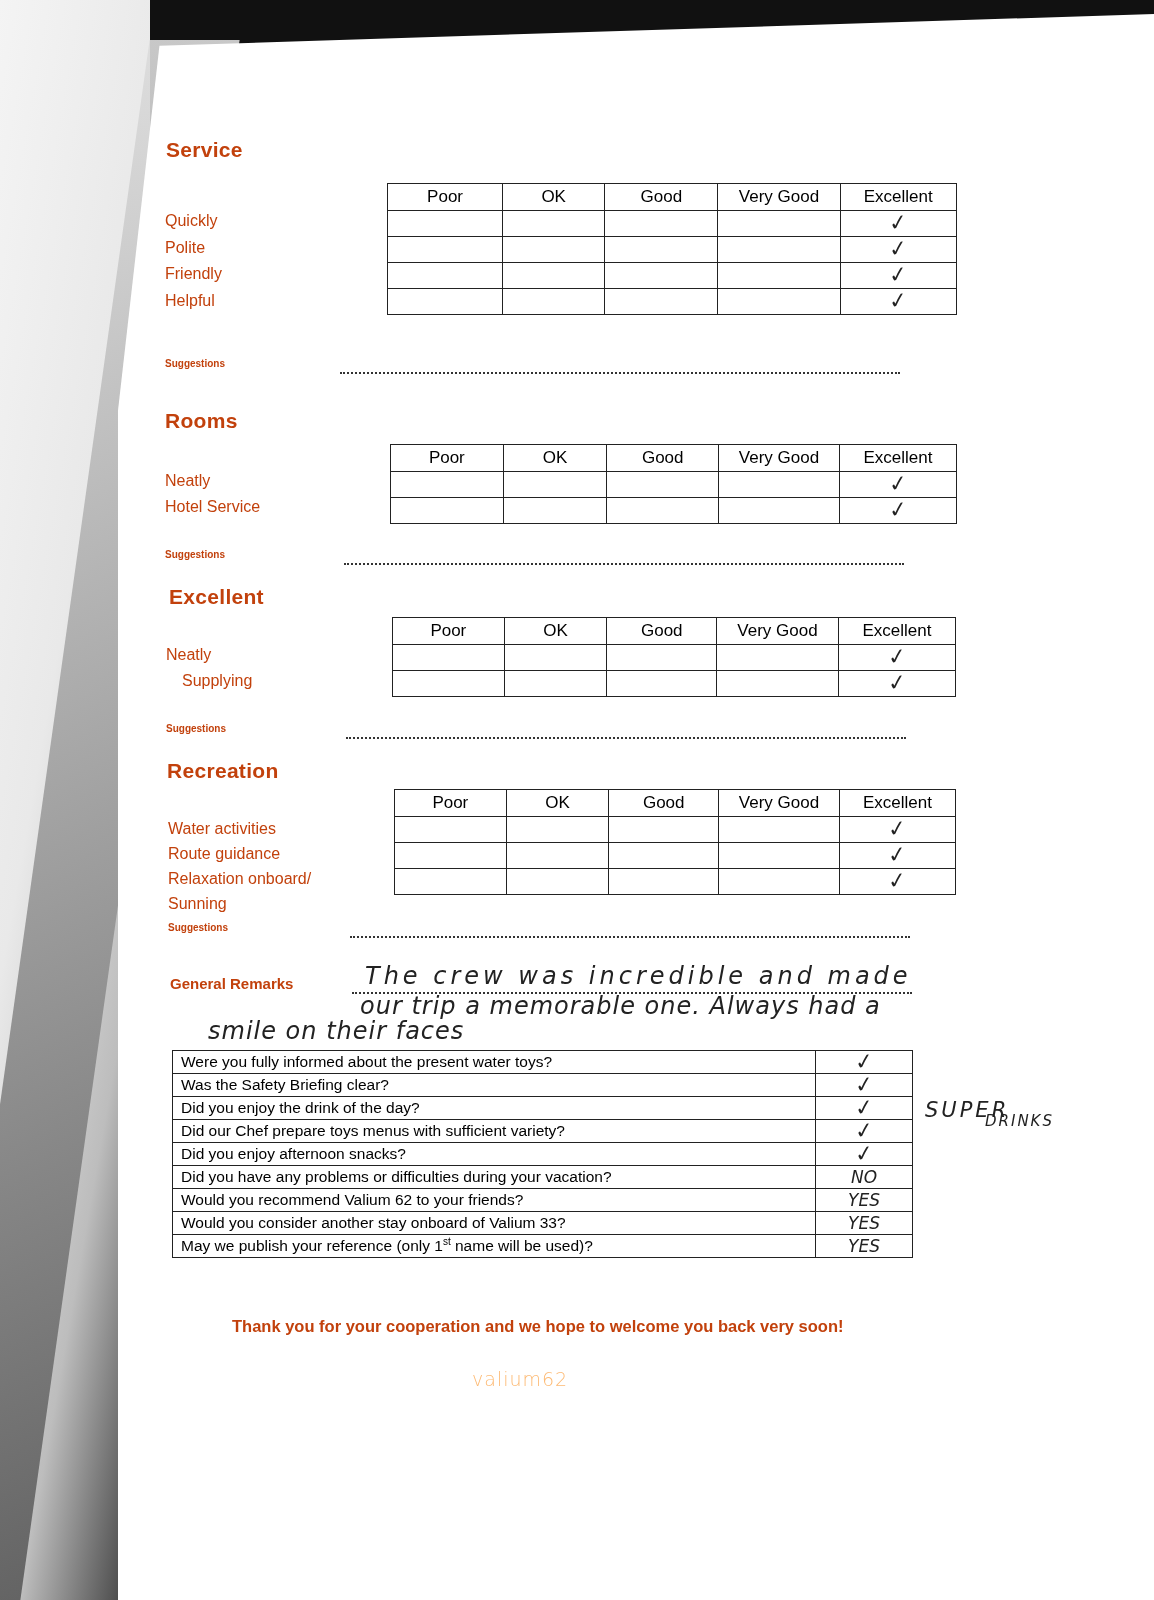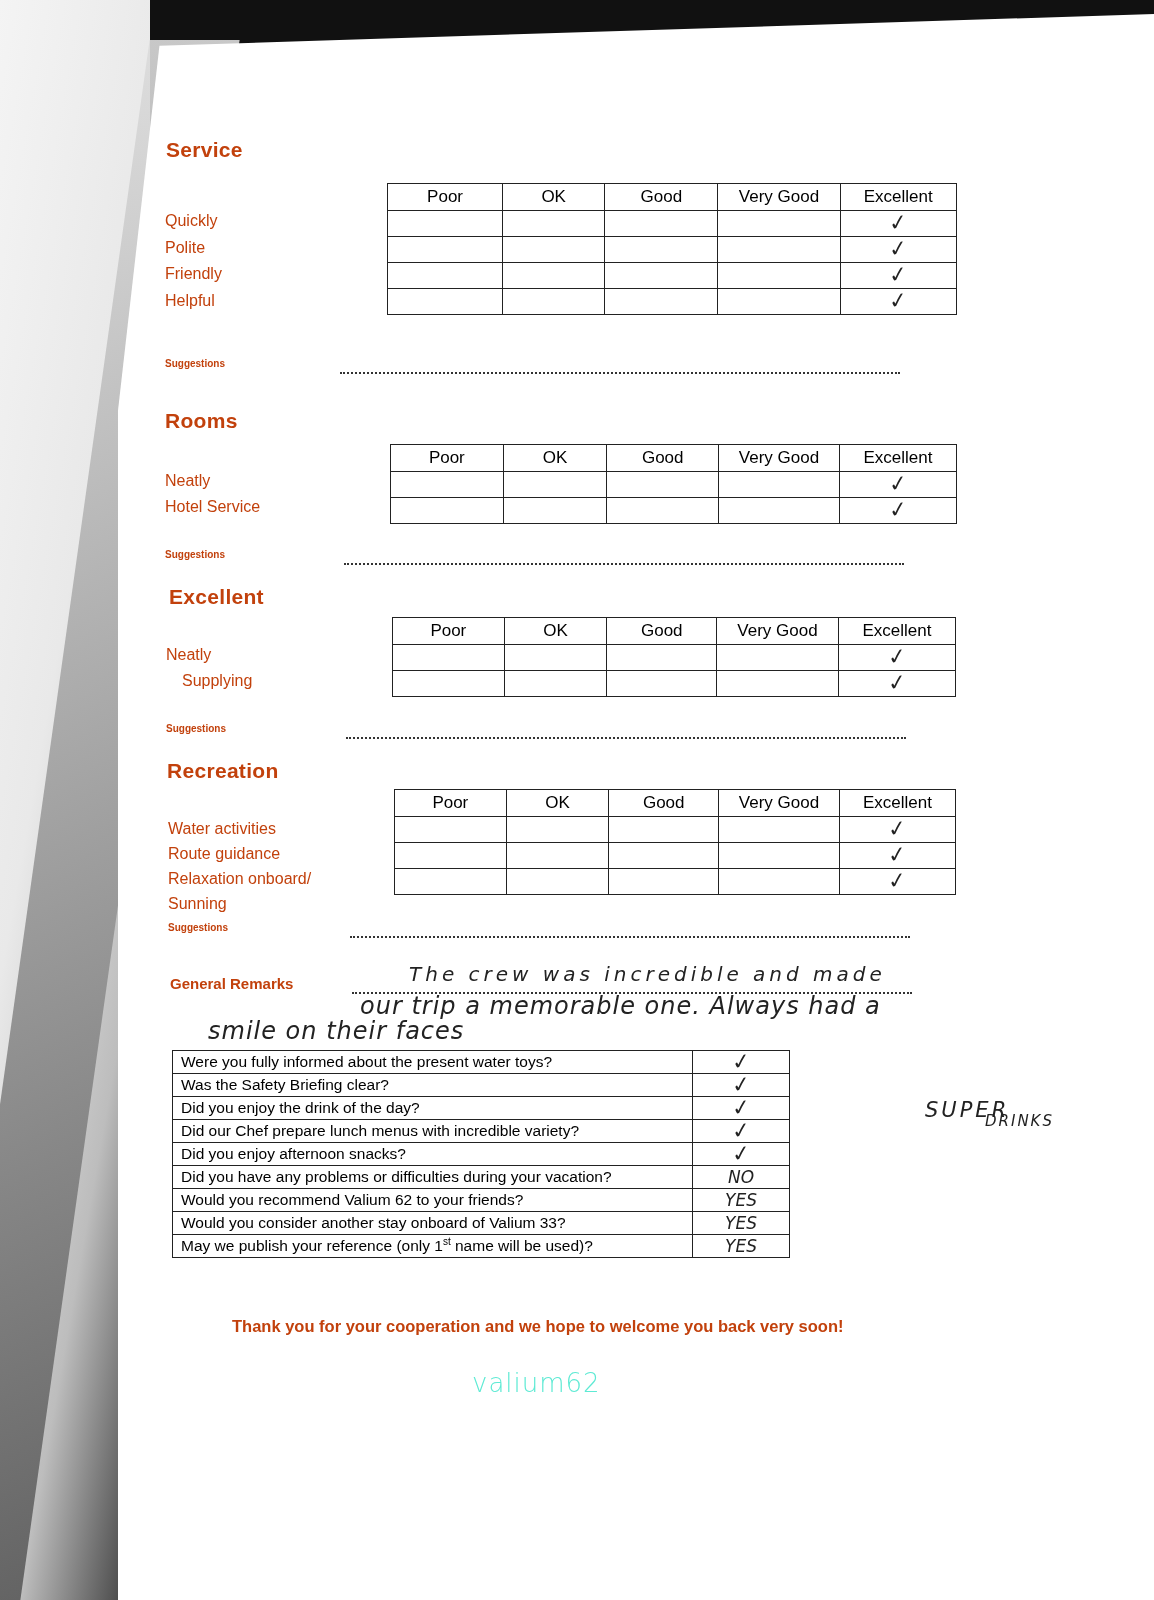--- a/index.html
+++ b/index.html
@@ -18,21 +18,21 @@
   table.rating { position: absolute; border-collapse: collapse; margin-left: 40px; }
   table.rating th, table.rating td { border: 1.6px solid #222; font-size: 17px; font-weight: normal; text-align: center; padding: 0; }
   table.rating th { height: 26px; }
   table.rating td { height: 25px; position: relative; }
   .check { font-family: "DejaVu Sans", sans-serif; font-size: 22px; color: #222; line-height: 20px; transform: rotate(-8deg); display:inline-block; }
   .hand { font-family: "DejaVu Sans", sans-serif; font-style: italic; color: #222; font-weight: 300; }
   table.questions { position: absolute; border-collapse: collapse; }
   table.questions td { border: 1.6px solid #222; height: 22px; padding: 0 8px; font-size: 15.5px; }
   table.questions td.ans { width: 96px; text-align: center; padding: 0; }
   .thanks { font-weight: bold; font-size: 16.5px; }
-  .logo { font-size: 26px; letter-spacing: 1px; color: #5eead4; font-family: "DejaVu Sans", sans-serif; font-weight: 300; }
+  .logo { font-size: 19px; letter-spacing: 1px; color: #fdba74; font-family: "DejaVu Sans", sans-serif; font-weight: 300; }
   sup { font-size: 10px; }
 </style>
 </head>
 <body>
 
 <div class="bg-left"></div>
 <div class="sheet-edge"></div>
 <div class="sheet"></div>
 
 <div class="abs heading" style="left:166px;top:138px;">Service</div>
@@ -179,40 +179,40 @@
         <td></td>
         <td><span class="check">✓</span></td>
       </tr>
 </tbody>
   </table>
 <div class="abs sugg" style="left:168px;top:922px;">Suggestions</div>
 <div class="dots" style="left:350px;top:936px;width:560px;"></div>
 
 <div class="abs sugg" style="left:170px;top:975px;font-size:15px;">General Remarks</div>
 <div class="dots" style="left:352px;top:992px;width:560px;"></div>
-<div class="abs hand" style="left:365px;top:962px;font-size:20px;letter-spacing:4px;margin-left:44px;">The crew was incredible and made</div>
+<div class="abs hand" style="left:365px;top:962px;font-size:24px;letter-spacing:4px;">The crew was incredible and made</div>
 <div class="abs hand" style="left:360px;top:992px;font-size:24px;letter-spacing:1px;">our trip a memorable one. Always had a</div>
 <div class="abs hand" style="left:208px;top:1017px;font-size:24px;letter-spacing:1px;">smile on their faces</div>
 
-<table class="questions" style="left:172px;top:1050px;width:618px;">
+<table class="questions" style="left:172px;top:1050px;width:741px;">
   <tbody>
       <tr>
         <td>Were you fully informed about the present water toys?</td>
         <td class="ans"><span class="check">✓</span></td>
       </tr>
   <tr>
         <td>Was the Safety Briefing clear?</td>
         <td class="ans"><span class="check">✓</span></td>
       </tr>
   <tr>
         <td>Did you enjoy the drink of the day?</td>
         <td class="ans"><span class="check">✓</span></td>
       </tr>
   <tr>
-        <td>Did our Chef prepare lunch menus with incredible variety?</td>
+        <td>Did our Chef prepare toys menus with sufficient variety?</td>
         <td class="ans"><span class="check">✓</span></td>
       </tr>
   <tr>
         <td>Did you enjoy afternoon snacks?</td>
         <td class="ans"><span class="check">✓</span></td>
       </tr>
   <tr>
         <td>Did you have any problems or difficulties during your vacation?</td>
         <td class="ans hand" style="font-size:17px;">NO</td>
       </tr>

